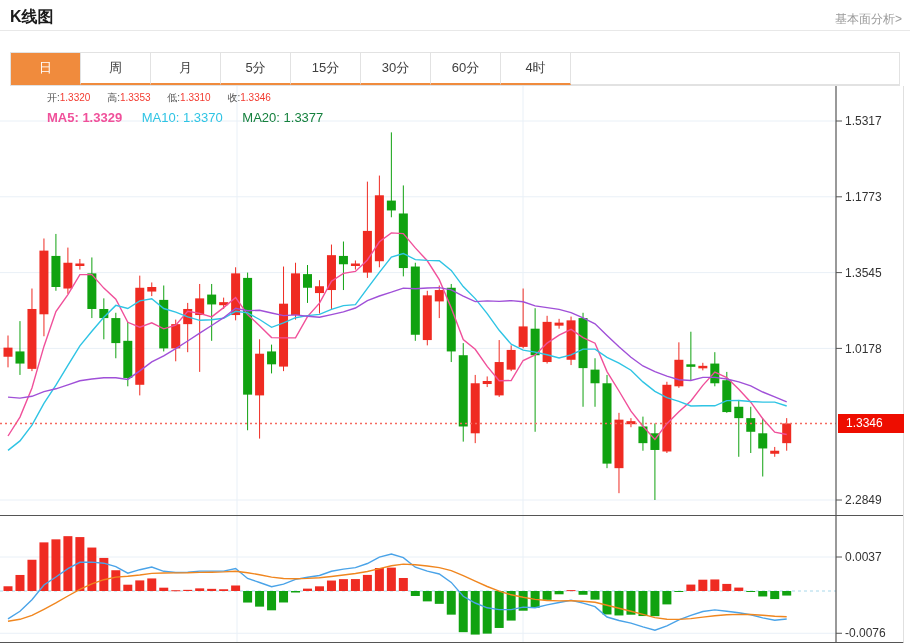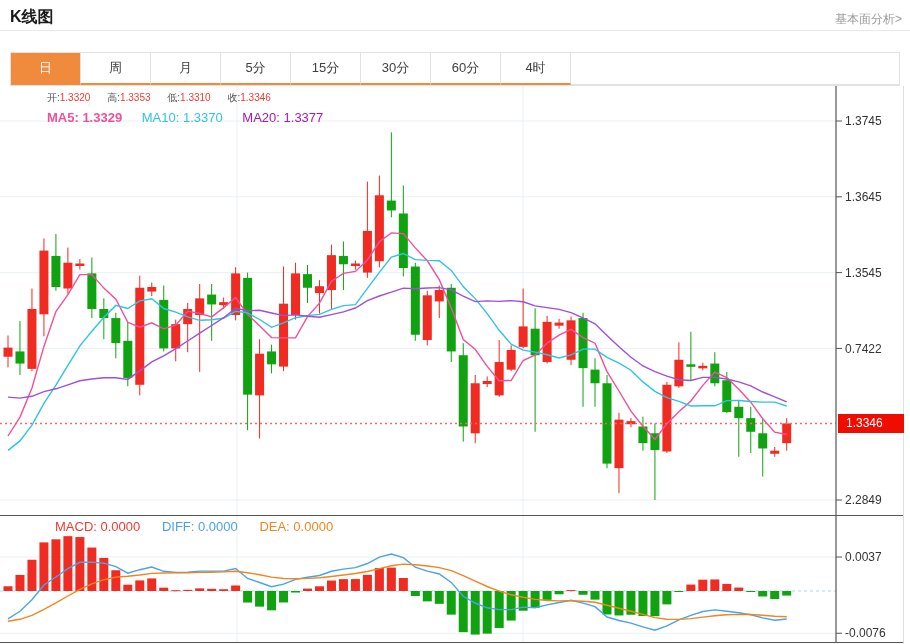--- a/index.html
+++ b/index.html
@@ -24,21 +24,21 @@
   
   #chart-svg { position:absolute; left:0; top:86px; }
 
   
   .ohlc-legend { position:absolute; left:47px; top:91px; font-size:10px; white-space:nowrap; }
   .ohlc-legend .lbl { color:#555; }
   .ohlc-legend .val { color:#f23b30; margin-right:14px; }
   .ma-legend { position:absolute; left:47px; top:110px; font-size:13px; white-space:nowrap; }
   .ma5  { color:#f0509a; margin-right:16px;font-weight:bold; }
   .ma10 { color:#2fc4e4; margin-right:16px;margin-top:37px; }
-  .ma20 { color:#a21caf; }
+  .ma20 { color:#15803d; }
   .macd-legend { position:absolute; left:55px; top:519px; font-size:13px; white-space:nowrap; }
   .macd-v { color:#f23b30; margin-right:18px; }
   .diff-v { color:#4aa3e8; margin-right:18px; }
   .dea-v  { color:#f0861f; }
 
   
   .ylab { position:absolute; left:845px; width:62px; font-size:12px; color:#333; }
   .price-badge { position:absolute; left:838px; top:414px; width:66px; height:19px;
                  background:#ee0d00; color:#fff; font-size:12px; line-height:19px;
                  text-align:left; padding-left:8px; }
@@ -307,28 +307,23 @@
     <span class="lbl">开:</span><span class="val">1.3320</span>
     <span class="lbl">高:</span><span class="val">1.3353</span>
     <span class="lbl">低:</span><span class="val">1.3310</span>
     <span class="lbl">收:</span><span class="val">1.3346</span>
   </div>
   <div class="ma-legend">
     <span class="ma5">MA5: 1.3329</span>
     <span class="ma10">MA10: 1.3370</span>
     <span class="ma20">MA20: 1.3377</span>
   </div>
-  <div class="macd-legend">
-    <span class="macd-v">MACD: 0.0000</span>
-    <span class="diff-v">DIFF: 0.0000</span>
-    <span class="dea-v">DEA: 0.0000</span>
-  </div>
-
-  <div class="ylab" style="top:114px">1.3745</div>
-  <div class="ylab" style="top:190px">1.3645</div>
+
+  <div class="ylab" style="top:114px">1.5317</div>
+  <div class="ylab" style="top:190px">1.1773</div>
   <div class="ylab" style="top:266px">1.3545</div>
-  <div class="ylab" style="top:342px">0.7422</div>
+  <div class="ylab" style="top:342px">1.0178</div>
   <div class="ylab" style="top:493px">2.2849</div>
   <div class="price-badge" style="top: 414px;">1.3346</div>
   <div class="ylab" style="top:550px">0.0037</div>
   <div class="ylab" style="top:626px">-0.0076</div>
 
 </div>
 
 </body></html>

